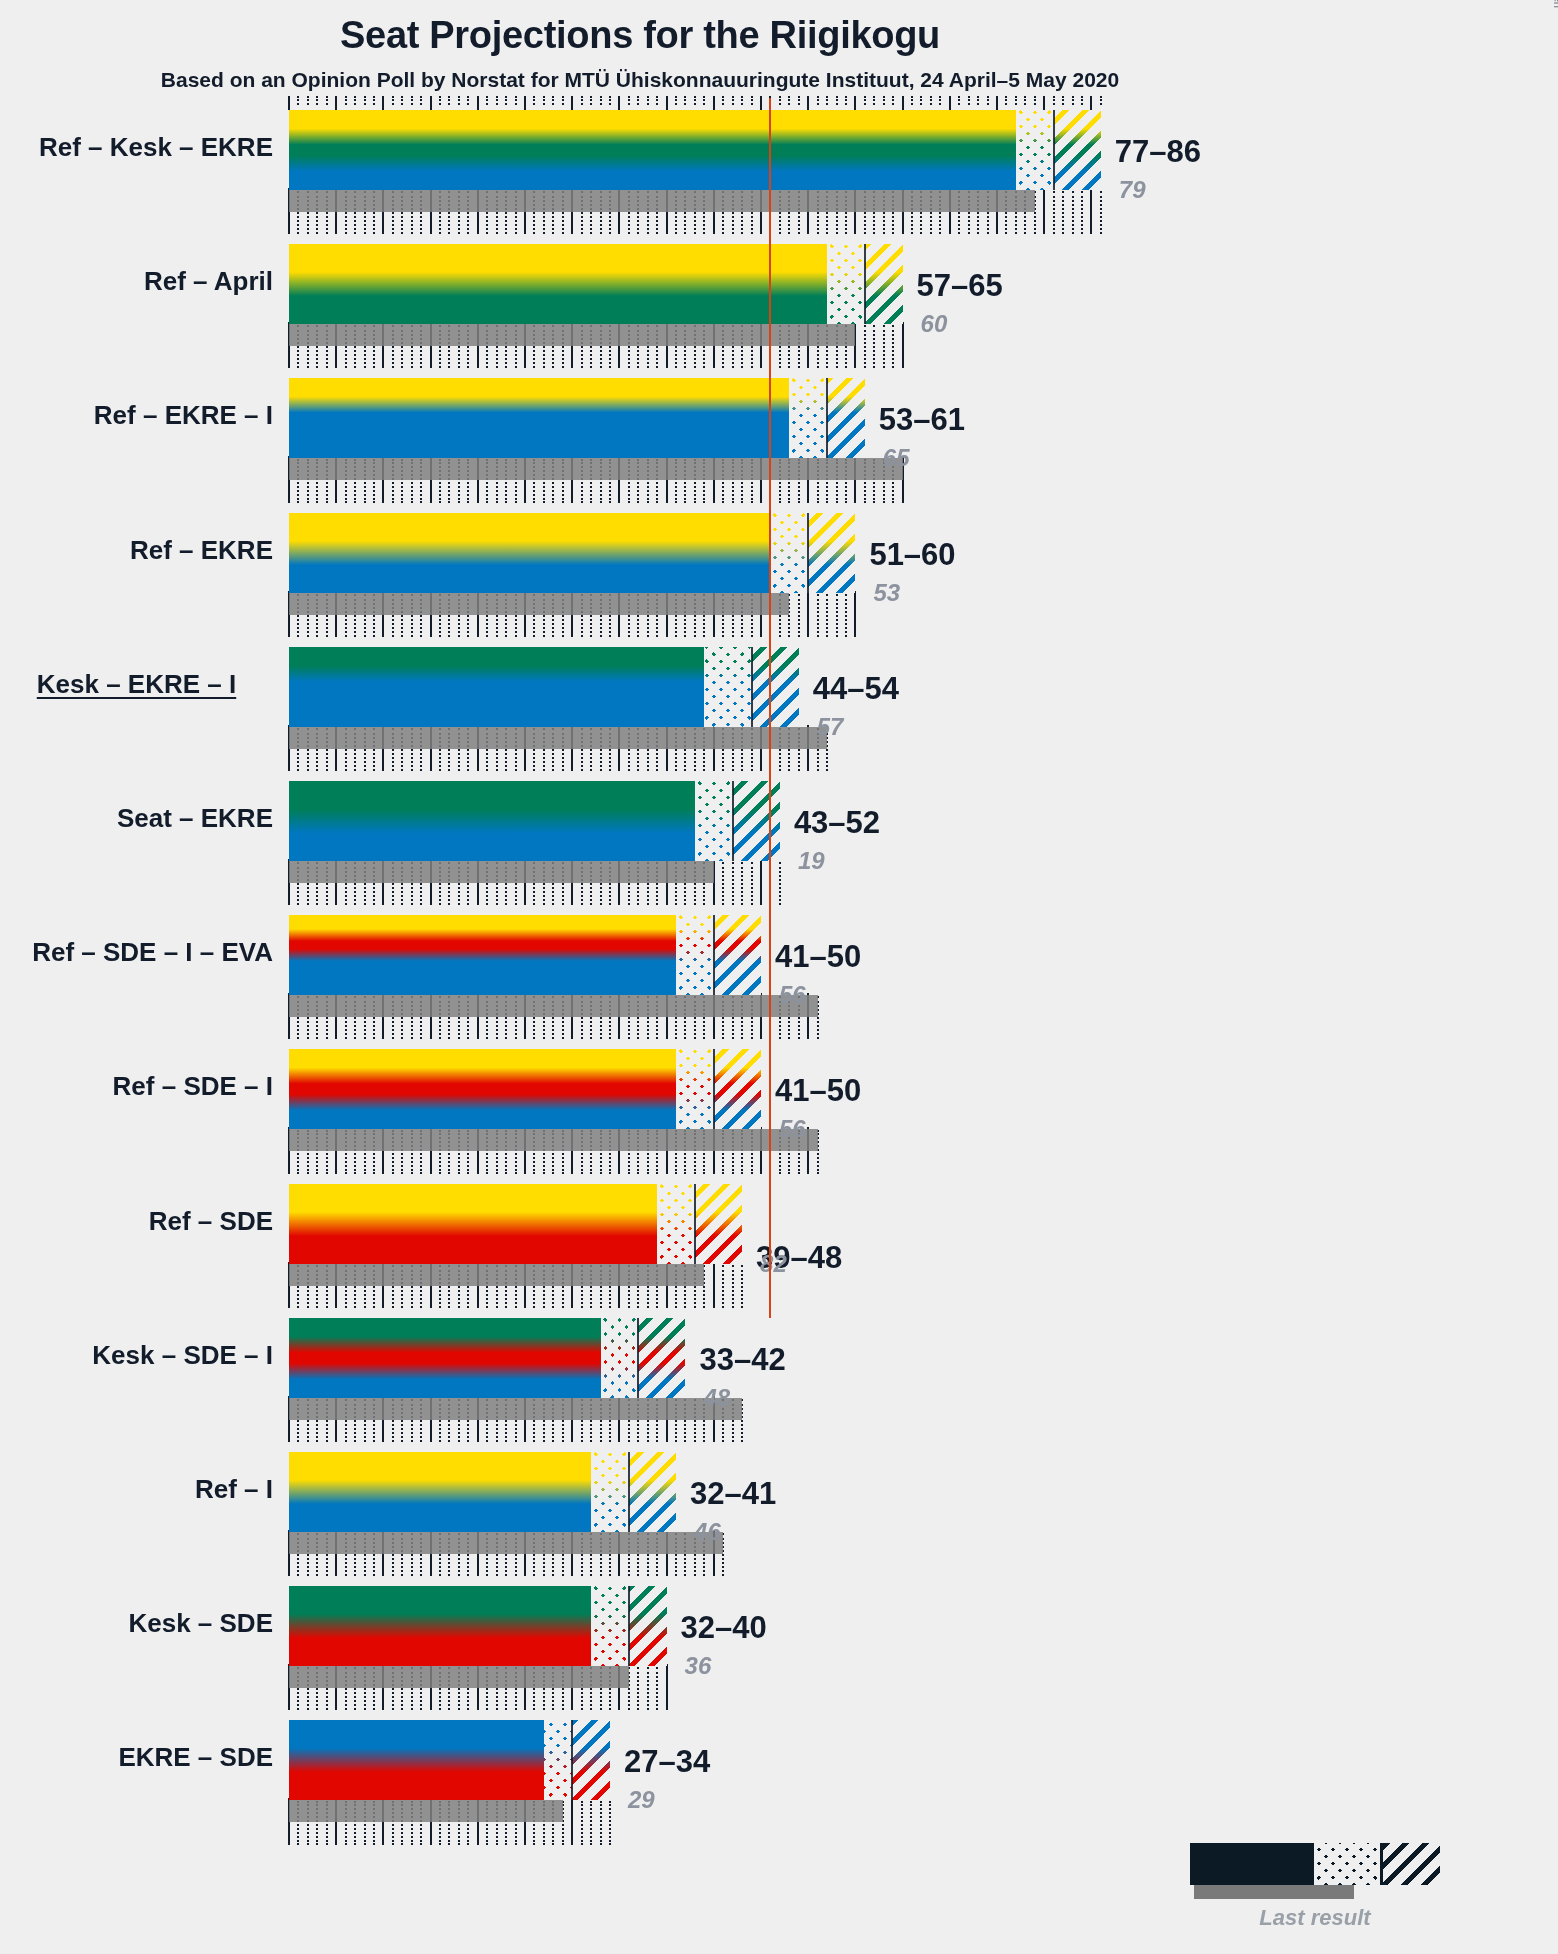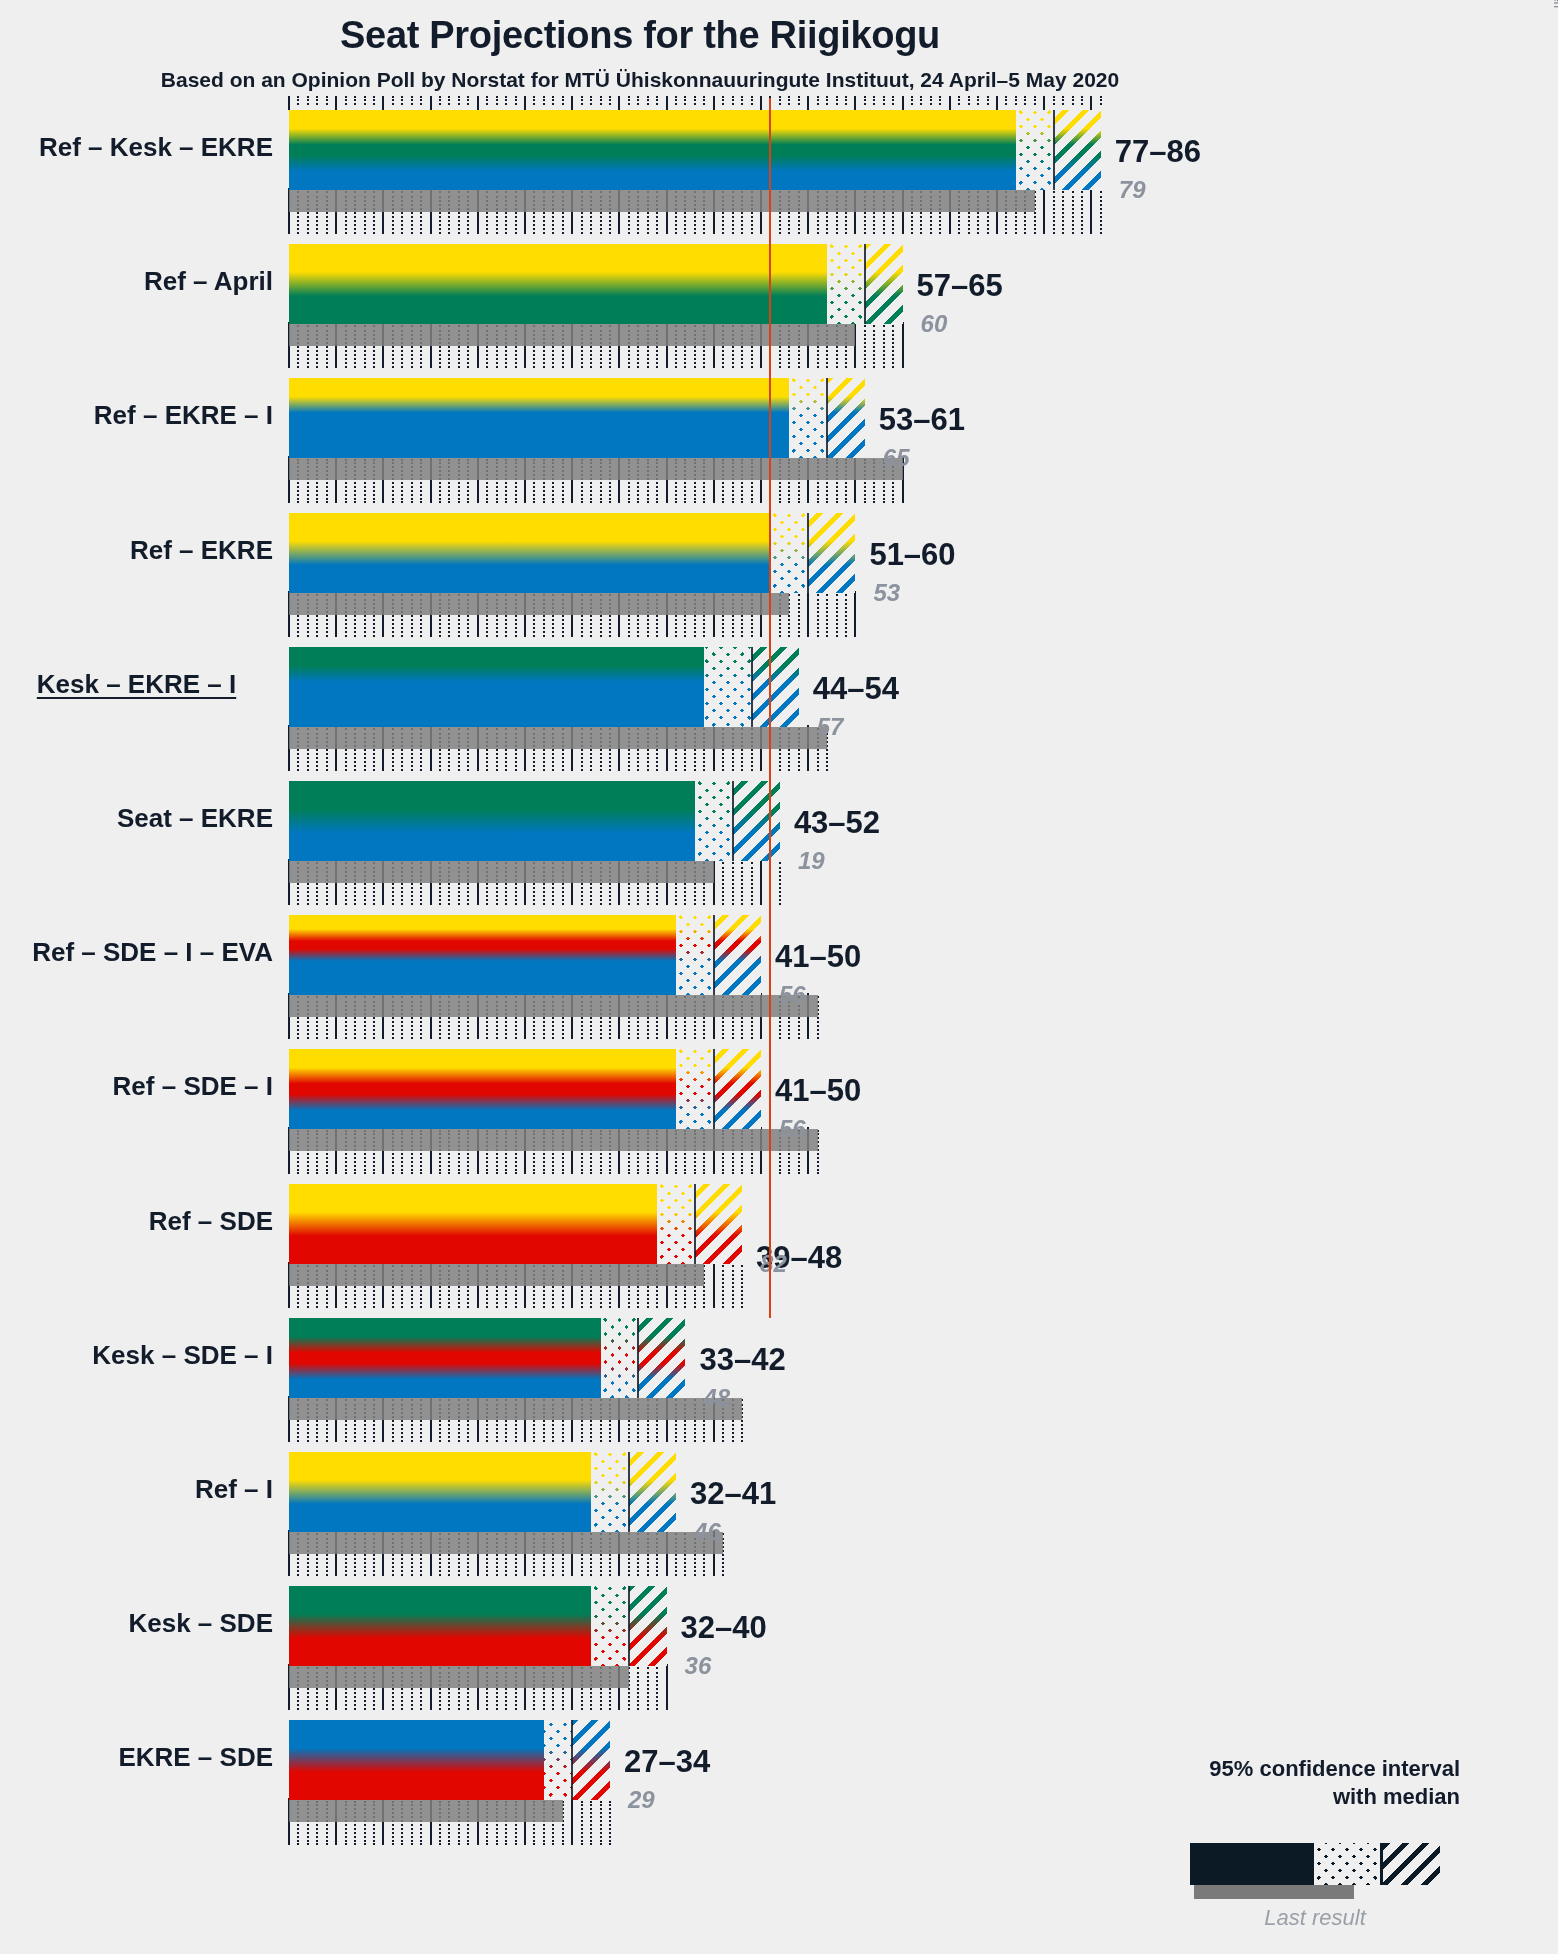--- a/index.html
+++ b/index.html
@@ -69,21 +69,21 @@
   #legend{position:absolute;}
   #legendText{
     position:absolute;right:0;top:0;width:300px;
     text-align:right;font-size:22px;font-weight:bold;color:#121C2B;
     line-height:1.25;
   }
   #legendBar{position:absolute;}
   #legendLast{position:absolute;background:#7A7A7A;}
   #legendLastText{
     position:absolute;text-align:center;
-    font-size:22px;font-style:italic;font-weight:normal;color:#9AA0A8;
+    font-size:22px;font-style:italic;font-weight:bold;color:#9AA0A8;
     white-space:nowrap;
   }
 </style>
 </head>
 <body>
 
 <div id="title">Seat Projections for the Riigikogu</div>
 <div id="subtitle">Based on an Opinion Poll by Norstat for MTÜ Ühiskonnauuringute Instituut, 24 April–5 May 2020</div>
 <div id="copyright">© 2020 Filip van Laenen</div>
 
@@ -1067,24 +1067,20 @@
     </div>
     <div style="position: absolute; left: 543.88px; top: 1720.4px; width: 66.08px; height: 80px; pointer-events: none;"></div>
     <div style="position: absolute; left: 571.2px; top: 1720.4px; width: 2px; height: 80px; background: rgb(18, 28, 43); opacity: 0.85;"></div>
     <div class="rowlabel" style="left: 0px; width: 273px; top: 1742.4px; text-align: right;">EKRE – SDE</div>
     <div class="ciLabel" style="left: 623.96px; top: 1744.4px; text-align: center;">27–34</div>
     <div class="medLabel" style="left: 627.96px; top: 1786.4px;">29</div>
     <div class="majority" style="left: 769.44px; top: 98px; height: 1219.8px;"></div>
   </div>
 
 <div id="legend" style="left: 1130px; top: 1755px; width: 340px; height: 190px;">
-  <div id="legendText" style="right: 10px; top: 0px; width: 320px;">
-    <div>95% confidence interval</div>
-    <div>with median</div>
-  </div>
   <div id="legendBar" style="left: 60px; top: 88px; width: 250px; height: 42px; background: rgb(12, 26, 38); box-sizing: border-box;">
       <div style="position: absolute; left: 124px; top: 0px; width: 66px; height: 100%; background: repeating-linear-gradient(45deg, rgb(239, 239, 239) 0px, rgb(239, 239, 239) 7px, transparent 7px, transparent 10px), repeating-linear-gradient(-45deg, rgb(239, 239, 239) 0px, rgb(239, 239, 239) 7px, transparent 7px, transparent 10px) rgb(12, 26, 38);"></div>
       <div style="position: absolute; left: 192px; top: 0px; width: 58px; height: 100%; background: repeating-linear-gradient(-45deg, rgb(239, 239, 239) 0px, rgb(239, 239, 239) 9px, transparent 9px, transparent 14px) rgb(12, 26, 38);"></div>
       <div style="position: absolute; left: 190px; top: 0px; width: 3px; height: 100%; background: rgb(12, 26, 38);"></div>
     </div>
   <div id="legendLast" style="left: 64px; top: 130px; width: 160px; height: 14px; background: rgb(122, 122, 122);"></div>
   <div id="legendLastText" style="left: 60px; top: 150px; width: 250px; text-align: center;">Last result</div>
 </div>
 
 </body></html>

